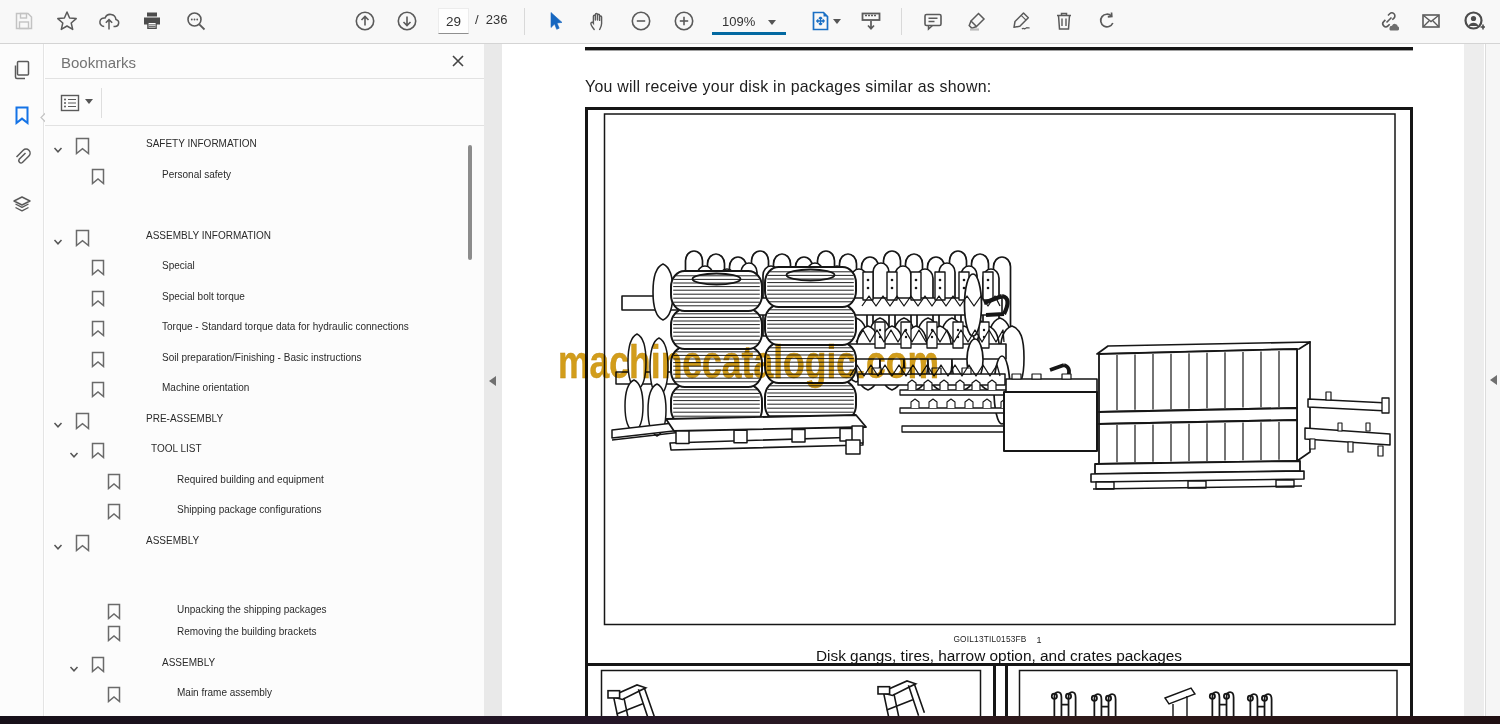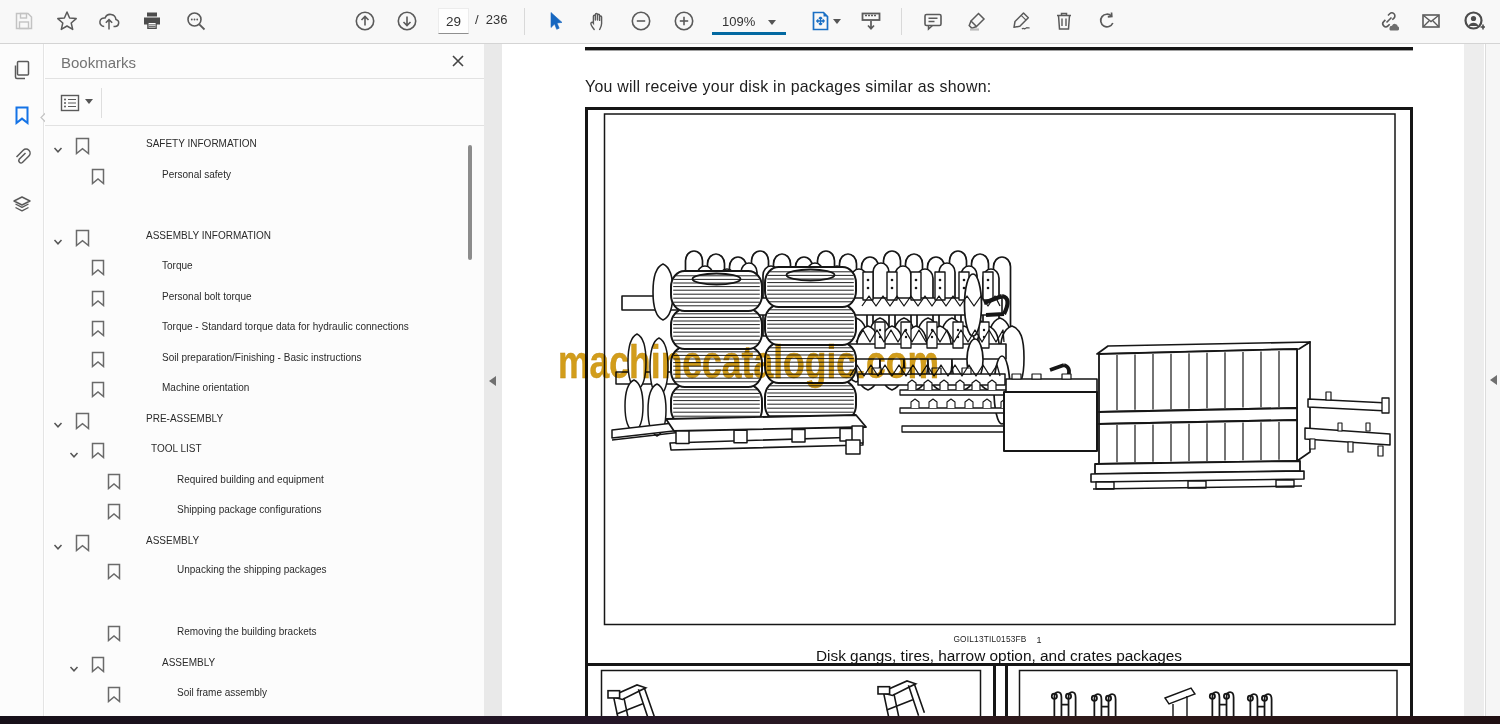--- a/index.html
+++ b/index.html
@@ -495,27 +495,27 @@
         </svg></span>
       <span style="position:absolute;left:30px;top:6px"><svg width="15" height="18" viewBox="0 0 15 18" style="">
           <path d="M1.5 1.5 h12 v15 l-6.0-4.8 -6.0 4.8 Z" fill="none" stroke="#6a6a6a" stroke-width="1.5"></path>
         </svg></span>
       <span class="bmtext" style="left:53px">ASSEMBLY INFORMATION</span>
     </div>
     <div class="bmrow" style="top:209.0px">
       <span style="position:absolute;left:46px;top:6px"><svg width="14" height="17" viewBox="0 0 14 17" style="">
           <path d="M1.5 1.5 h11 v14 l-5.5-4.5 -5.5 4.5 Z" fill="none" stroke="#6a6a6a" stroke-width="1.5"></path>
         </svg></span>
-      <span class="bmtext" style="left:69px">Torque</span>
+      <span class="bmtext" style="left:69px">Special</span>
     </div>
     <div class="bmrow" style="top:239.5px">
       <span style="position:absolute;left:46px;top:6px"><svg width="14" height="17" viewBox="0 0 14 17" style="">
           <path d="M1.5 1.5 h11 v14 l-5.5-4.5 -5.5 4.5 Z" fill="none" stroke="#6a6a6a" stroke-width="1.5"></path>
         </svg></span>
-      <span class="bmtext" style="left:69px">Personal bolt torque</span>
+      <span class="bmtext" style="left:69px">Special bolt torque</span>
     </div>
     <div class="bmrow" style="top:270.0px">
       <span style="position:absolute;left:46px;top:6px"><svg width="14" height="17" viewBox="0 0 14 17" style="">
           <path d="M1.5 1.5 h11 v14 l-5.5-4.5 -5.5 4.5 Z" fill="none" stroke="#6a6a6a" stroke-width="1.5"></path>
         </svg></span>
       <span class="bmtext" style="left:69px">Torque - Standard torque data for hydraulic connections</span>
     </div>
     <div class="bmrow" style="top:300.5px">
       <span style="position:absolute;left:46px;top:6px"><svg width="14" height="17" viewBox="0 0 14 17" style="">
           <path d="M1.5 1.5 h11 v14 l-5.5-4.5 -5.5 4.5 Z" fill="none" stroke="#6a6a6a" stroke-width="1.5"></path>
@@ -560,21 +560,21 @@
     </div>
     <div class="bmrow" style="top:483.5px">
       <span style="position:absolute;left:8px;top:10px"><svg width="10" height="10" viewBox="0 0 10 10" style="">
           <path d="M1.5 3 L5 6.8 L8.5 3" fill="none" stroke="#555" stroke-width="1.5"></path>
         </svg></span>
       <span style="position:absolute;left:30px;top:6px"><svg width="15" height="18" viewBox="0 0 15 18" style="">
           <path d="M1.5 1.5 h12 v15 l-6.0-4.8 -6.0 4.8 Z" fill="none" stroke="#6a6a6a" stroke-width="1.5"></path>
         </svg></span>
       <span class="bmtext" style="left:53px">ASSEMBLY</span>
     </div>
-    <div class="bmrow" style="top:513px">
+    <div class="bmrow" style="top:553px">
       <span style="position:absolute;left:62px;top:6px"><svg width="14" height="17" viewBox="0 0 14 17" style="">
           <path d="M1.5 1.5 h11 v14 l-5.5-4.5 -5.5 4.5 Z" fill="none" stroke="#6a6a6a" stroke-width="1.5"></path>
         </svg></span>
       <span class="bmtext" style="left:84px">Unpacking the shipping packages</span>
     </div>
     <div class="bmrow" style="top:575.0px">
       <span style="position:absolute;left:62px;top:6px"><svg width="14" height="17" viewBox="0 0 14 17" style="">
           <path d="M1.5 1.5 h11 v14 l-5.5-4.5 -5.5 4.5 Z" fill="none" stroke="#6a6a6a" stroke-width="1.5"></path>
         </svg></span>
       <span class="bmtext" style="left:84px">Removing the building brackets</span>
@@ -585,21 +585,21 @@
         </svg></span>
       <span style="position:absolute;left:46px;top:6px"><svg width="14" height="17" viewBox="0 0 14 17" style="">
           <path d="M1.5 1.5 h11 v14 l-5.5-4.5 -5.5 4.5 Z" fill="none" stroke="#6a6a6a" stroke-width="1.5"></path>
         </svg></span>
       <span class="bmtext" style="left:69px">ASSEMBLY</span>
     </div>
     <div class="bmrow" style="top:636.0px">
       <span style="position:absolute;left:62px;top:6px"><svg width="14" height="17" viewBox="0 0 14 17" style="">
           <path d="M1.5 1.5 h11 v14 l-5.5-4.5 -5.5 4.5 Z" fill="none" stroke="#6a6a6a" stroke-width="1.5"></path>
         </svg></span>
-      <span class="bmtext" style="left:84px">Soil frame assembly</span>
+      <span class="bmtext" style="left:84px">Main frame assembly</span>
     </div>
 <div id="pscroll"></div>
 </div>
 <div id="greystrip">
     <span class="lcaret" style="position:absolute;left:5px;top:332px"></span>
   </div>
 <div id="scrollcol"></div>
 <div id="rightstrip">
     <span class="lcaret" style="position:absolute;left:4px;top:331px"></span>
   </div>

